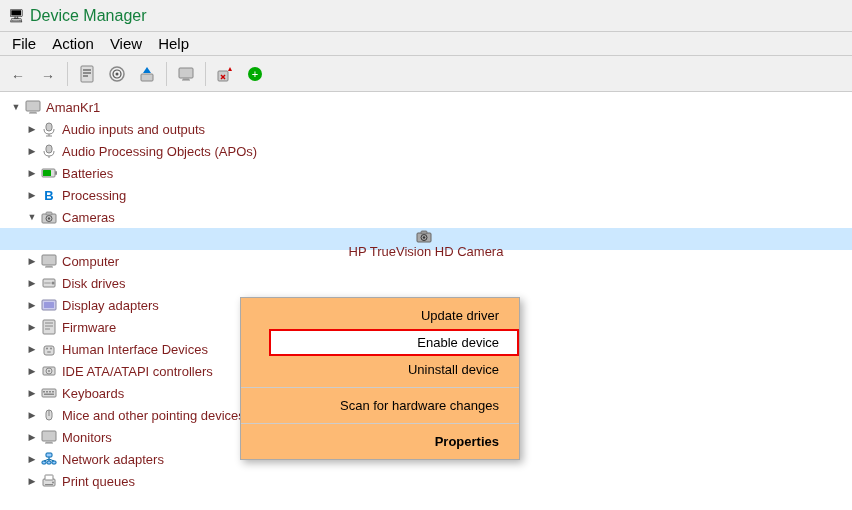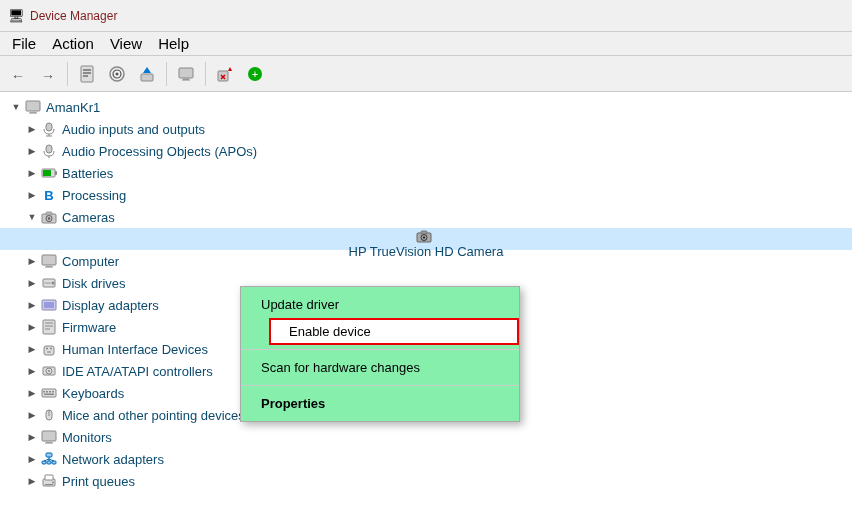--- a/index.html
+++ b/index.html
@@ -21,22 +21,22 @@
       align-items: center;
       padding: 0 8px;
       border-bottom: 1px solid #ccc;
     }
     .title-bar-icon {
       width: 16px;
       height: 16px;
       margin-right: 6px;
     }
     .title-bar-text {
-      font-size: 12px;
-      color: #7f1d1d;
+      font-size: 16px;
+      color: #15803d;
     }
 
     
     .menu-bar {
       background: #f0f0f0;
       height: 24px;
       display: flex;
       align-items: center;
       padding: 0 4px;
       border-bottom: 1px solid #ccc;
@@ -125,35 +125,36 @@
       margin-right: 4px;
       display: inline-flex;
       align-items: center;
       justify-content: center;
       font-size: 14px;
       flex-shrink: 0;
     }
 
     .tree-label {
       font-size: 13px;
-      color: #0c4a6e;
+      color: #7f1d1d;
       text-align: center;
     }
 
     
     .context-menu {
       position: absolute;
       left: 240px;
-      top: 194px;
+      top: 205px;
       width: 280px;
-      background: #86efac;
+      background: #fdba74;
       border: 1px solid #aaa;
       box-shadow: 3px 3px 8px rgba(0,0,0,0.3);
       z-index: 100;
       padding: 4px 0;
+      text-align: right;
     }
 
     .ctx-item {
       padding: 6px 20px;
       cursor: pointer;
       font-size: 13px;
       color: #000;
       display: block;
     }
     .ctx-item.highlighted {
@@ -484,20 +485,21 @@
             <circle cx="12" cy="9.5" r="1" fill="#888"></circle>
             <rect x="4" y="11" width="8" height="1" rx="0.3" fill="#888"></rect>
           </svg>
       </span>
       <span class="tree-label">Print queues</span>
     </div>
 
     <div class="context-menu">
       <div class="ctx-item">Update driver</div>
       <div class="ctx-item highlighted">Enable device</div>
+      <div class="ctx-item">Uninstall device</div>
       <div class="ctx-separator"></div>
       <div class="ctx-item">Scan for hardware changes</div>
       <div class="ctx-separator"></div>
       <div class="ctx-item bold">Properties</div>
     </div>
 
   </div>
 </div>
 
 </body></html>

